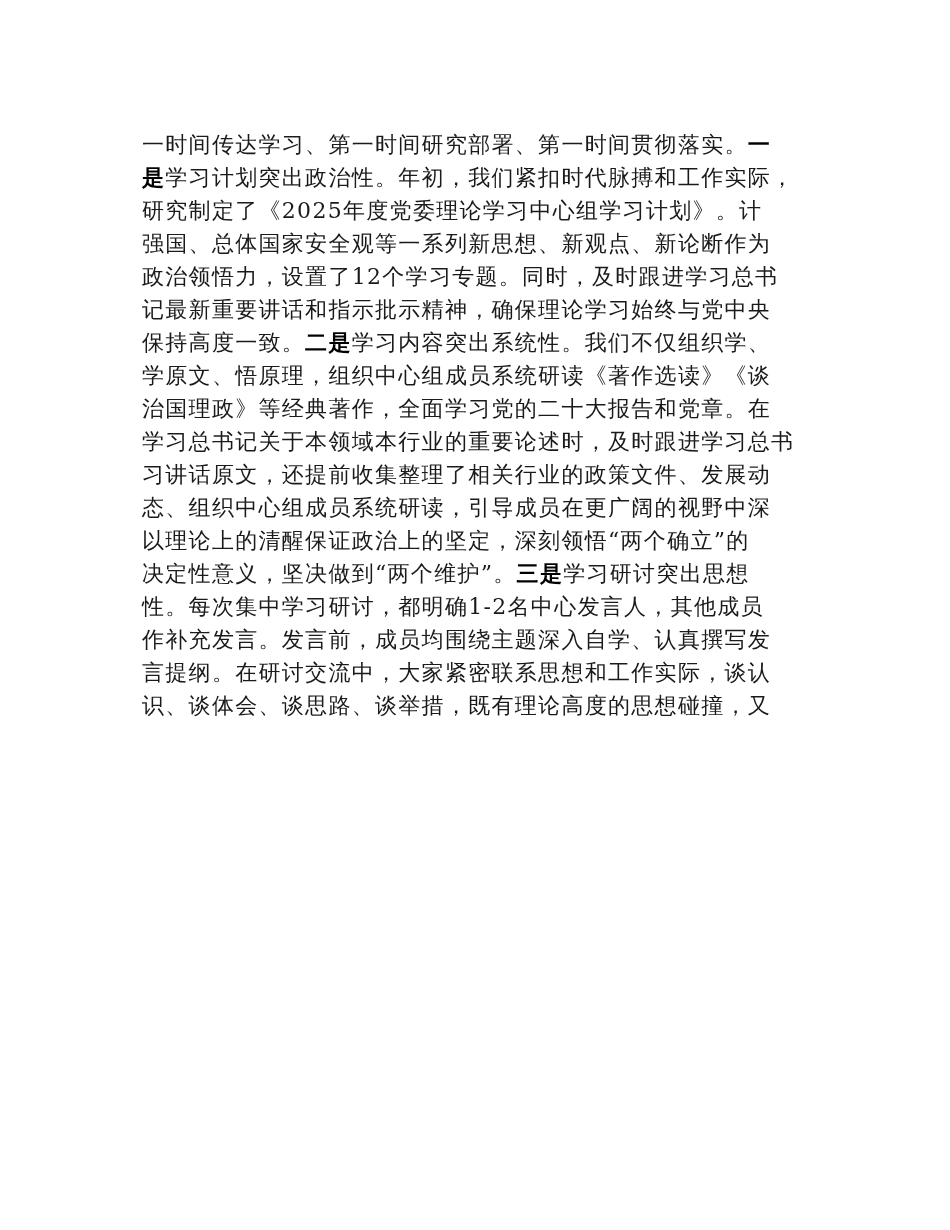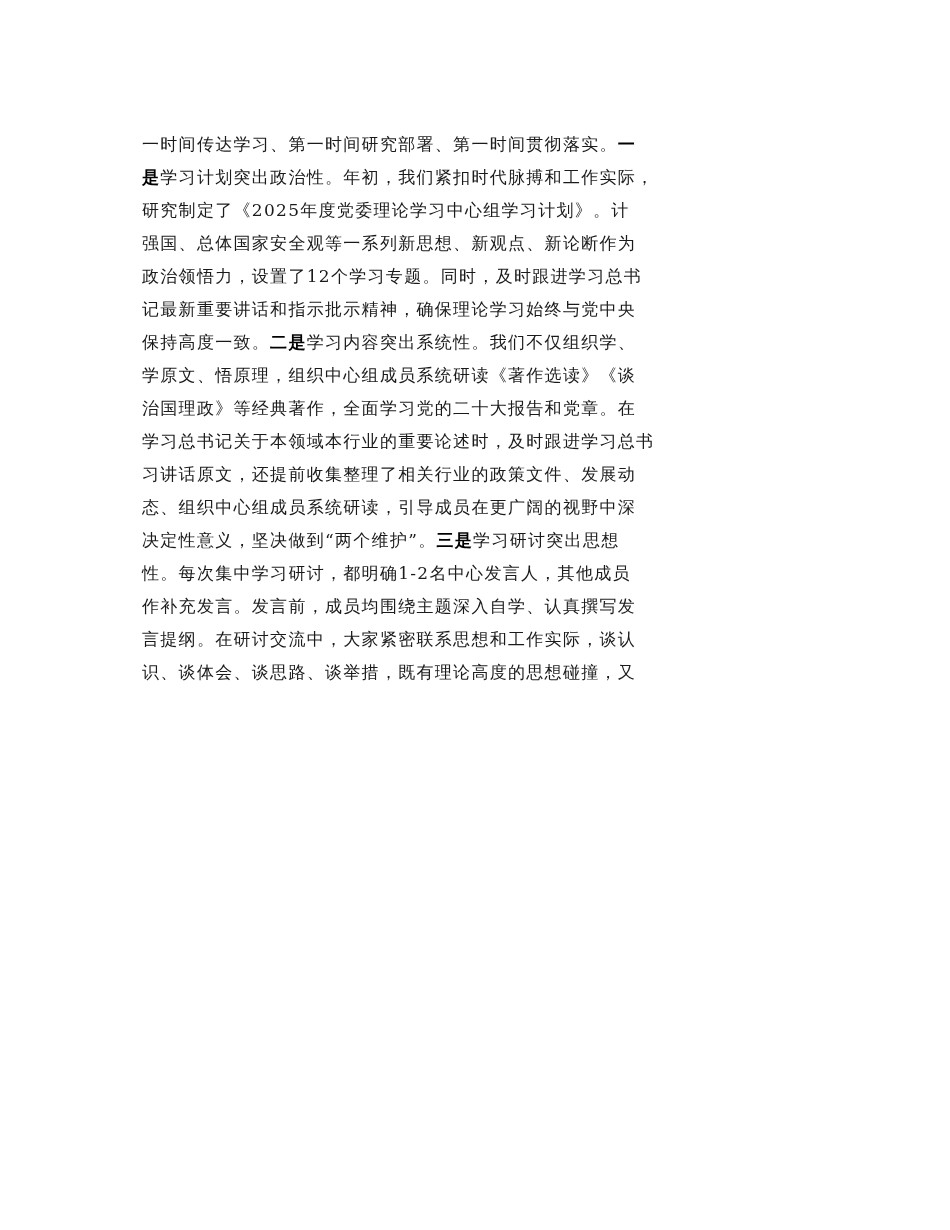--- a/index.html
+++ b/index.html
@@ -21,21 +21,21 @@
       height: 1230px;
       background: #ffffff;
     }
     .body-text {
       position: absolute;
       left: 142px;
       top: 128px;
       width: 690px;
       color: #1a1a1a;
       font-family: "DejaVu Serif", "Liberation Serif", serif;
-      font-size: 17px;
+      font-size: 22px;
       letter-spacing: 1.3px;
     }
     .line {
       height: 33px;
       line-height: 33px;
       white-space: nowrap;
       overflow: visible;
     }
     .line .bold {
       font-weight: bold;
@@ -68,20 +68,21 @@
 
     <div class="line"><span>治国理政》等经典著作，全面学习党的二十大报告和党章。在</span><span class="bold"></span><span></span></div>
 
     <div class="line"><span>学习总书记关于本领域本行业的重要论述时，及时跟进学习总书</span><span class="bold"></span><span></span></div>
 
     <div class="line"><span>习讲话原文，还提前收集整理了相关行业的政策文件、发展动</span><span class="bold"></span><span></span></div>
 
     <div class="line"><span>态、组织中心组成员系统研读，引导成员在更广阔的视野中深</span><span class="bold"></span><span></span></div>
 
 
+    <div class="line"><span>以理论上的清醒保证政治上的坚定，深刻领悟“两个确立”的</span><span class="bold"></span><span></span></div>
 
     <div class="line"><span>决定性意义，坚决做到“两个维护”。</span><span class="bold">三是</span><span>学习研讨突出思想</span></div>
 
     <div class="line"><span>性。每次集中学习研讨，都明确1-2名中心发言人，其他成员</span><span class="bold"></span><span></span></div>
 
     <div class="line"><span>作补充发言。发言前，成员均围绕主题深入自学、认真撰写发</span><span class="bold"></span><span></span></div>
 
     <div class="line"><span>言提纲。在研讨交流中，大家紧密联系思想和工作实际，谈认</span><span class="bold"></span><span></span></div>
 
     <div class="line"><span>识、谈体会、谈思路、谈举措，既有理论高度的思想碰撞，又</span><span class="bold"></span><span></span></div>

